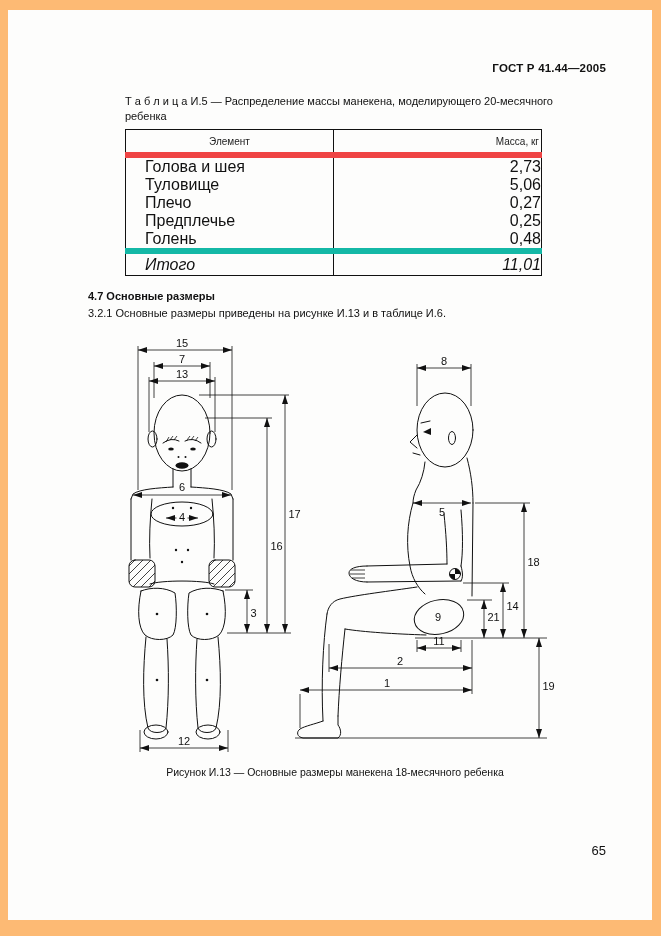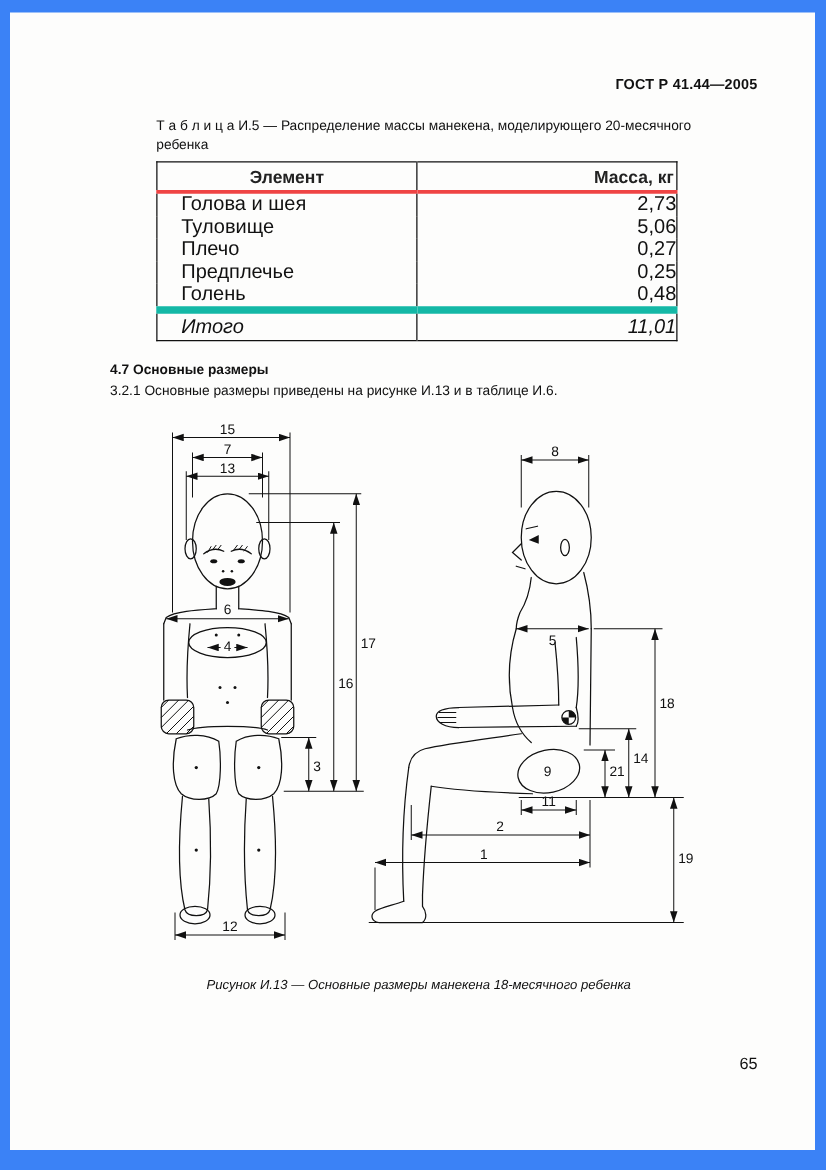--- a/index.html
+++ b/index.html
@@ -1,31 +1,31 @@
 <!DOCTYPE html>
 <html><head>
 <meta charset="utf-8">
 <style>
   html,body{margin:0;padding:0;background:#000;}
-  .sheet{position:relative;width:661px;height:936px;background:#3b82f6;overflow:hidden;
+  .sheet{position:relative;width:661px;height:936px;background:#fdba74;overflow:hidden;
          font-family:"Liberation Sans",sans-serif;color:#111;}
   .page{position:absolute;left:8px;top:10px;right:9px;bottom:16px;background:#fdfdfc;}
   .abs{position:absolute;}
   .header-code{top:52px;right:46px;font-weight:bold;font-size:11.5px;letter-spacing:.2px;}
   .tcap{left:117px;top:84px;width:436px;font-size:11px;line-height:15px;}
   .mass{position:absolute;left:117px;top:119px;width:417px;border-collapse:collapse;border:1.3px solid #111;}
-  .mass th{font-size:14px;font-weight:bold;color:#222;height:22px;vertical-align:middle;text-align:center;padding:0 2px;border-bottom:3px solid #ef4444;}
+  .mass th{font-size:10px;font-weight:normal;color:#222;height:22px;vertical-align:middle;text-align:center;padding:0 2px;border-bottom:6px solid #ef4444;}
   .mass td{font-size:16px;height:16.5px;padding:0;vertical-align:middle;}
   .mass .c2{border-left:1px solid #111;text-align:right;width:203px;}
   .mass td.c1{padding-left:19px;}
   .mass tfoot td{border-top:6px solid #14b8a6;height:21px;font-style:italic;}
   .sec-head{left:80px;top:280px;font-size:11px;font-weight:bold;}
   .sec-par{left:80px;top:297px;font-size:11px;}
   .fig{left:87px;top:328px;}
-  .figcap{left:87px;top:772px;width:480px;text-align:center;font-size:10.5px;font-style:italic;}
+  .figcap{left:87px;top:756px;width:480px;text-align:center;font-size:10.5px;}
   .pagenum{right:46px;top:833px;font-size:13px;}
   
   svg .ln{stroke:#111;stroke-width:1;fill:none;stroke-linecap:round;}
   svg .thin{stroke:#111;stroke-width:.8;fill:none;}
   svg .fillb{fill:#111;stroke:none;}
   svg .wbg{fill:#fdfdfc;stroke:none;}
   svg text{font-family:"Liberation Sans",sans-serif;font-size:11px;fill:#111;}
 </style>
 </head>
 <body>

